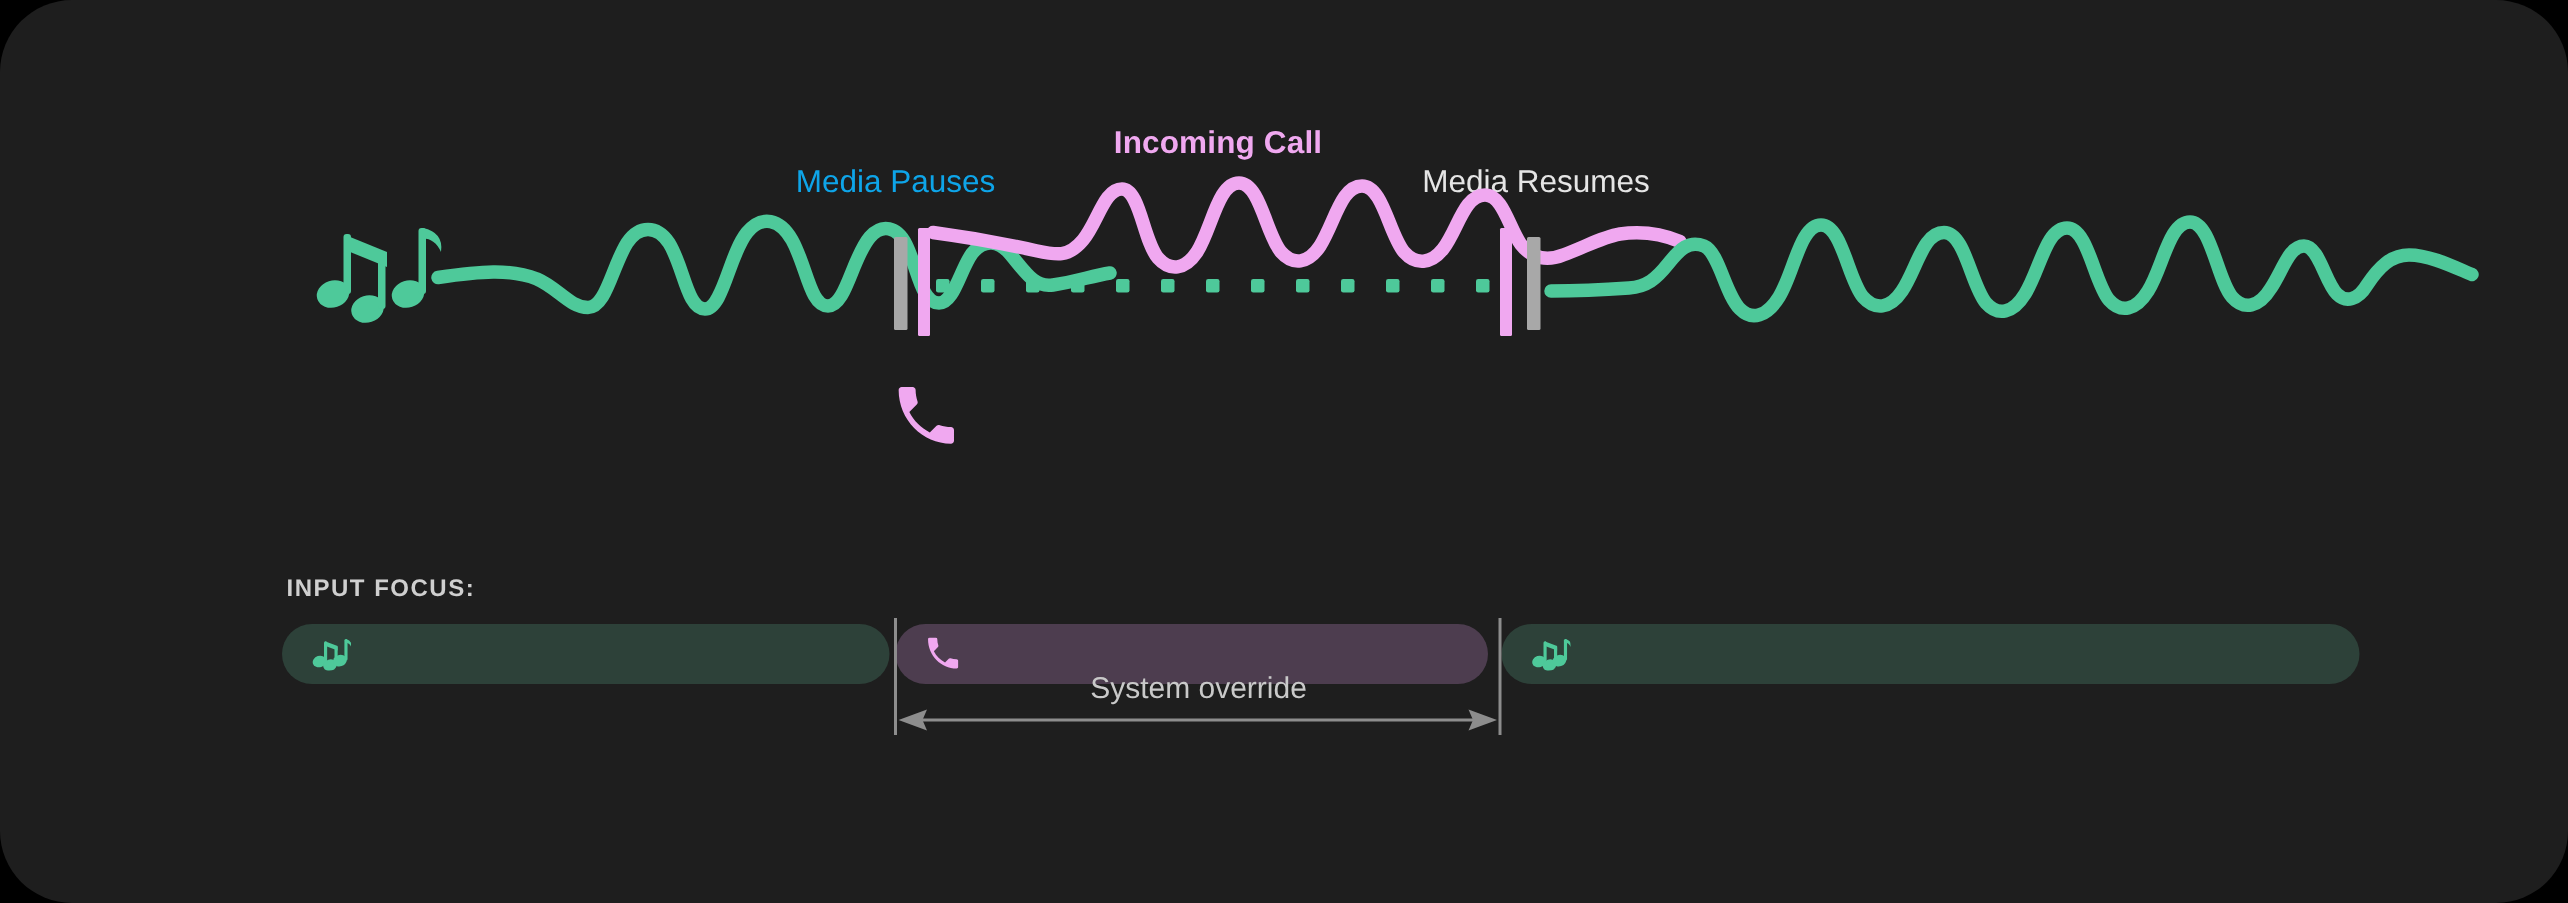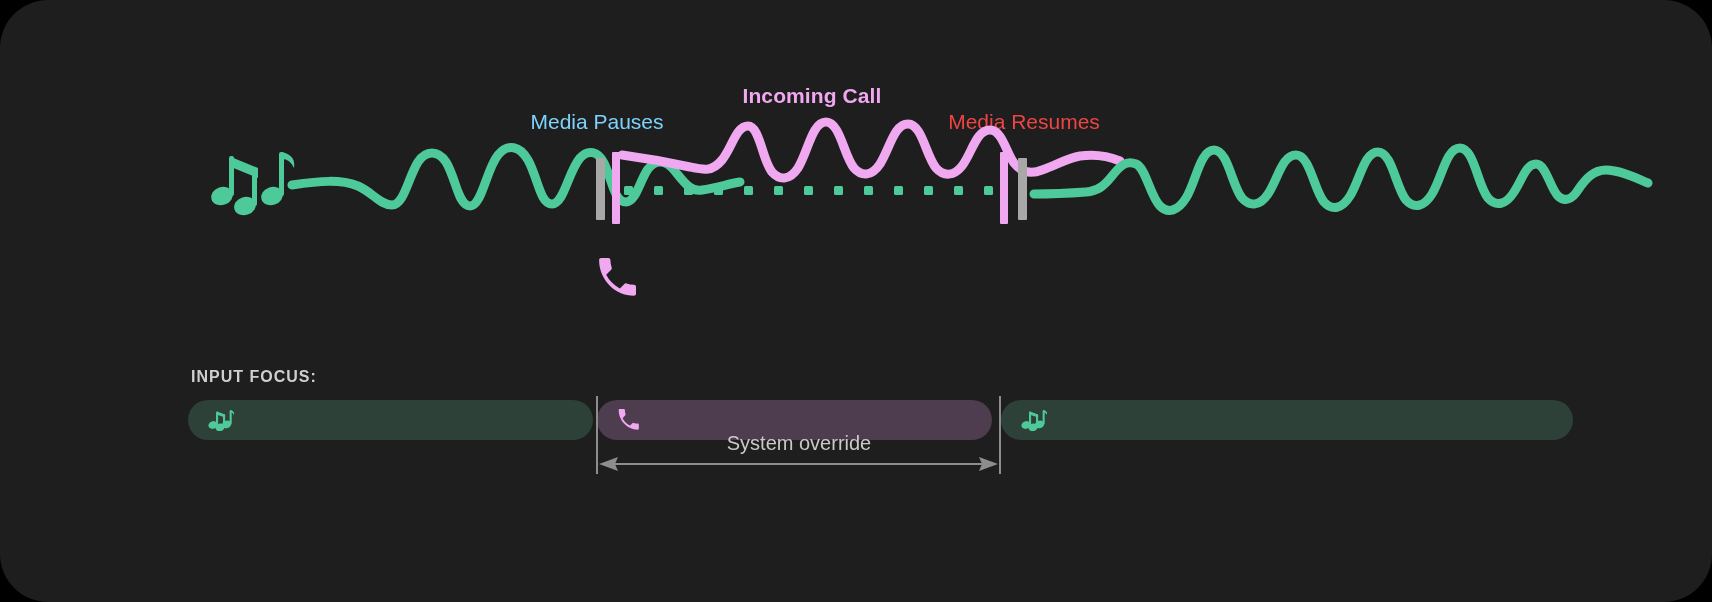--- a/index.html
+++ b/index.html
@@ -44,40 +44,40 @@
     font-size: 21px;
     font-weight: bold;
     color: #f0a8f0;
     letter-spacing: 0.1px;
   }
   #label-media-pauses {
     left: 597px;
     top: 110px;
     font-size: 21px;
     font-weight: normal;
-    color: #7dd3fc;
+    color: #0ea5e9;
   }
   #label-media-resumes {
     left: 1024px;
     top: 110px;
     font-size: 21px;
     font-weight: normal;
-    color: #ef4444;
+    color: #e5e5e5;
   }
   #wave-svg {
     position: absolute;
     left: 0;
     top: 0;
   }
 
   
   #focus-section {
     position: absolute;
     left: 0;
-    top: 324px;
+    top: 340px;
     width: 1648px;
     height: 262px;
     text-decoration: underline;
   }
   #input-focus-label {
     position: absolute;
     left: 191px;
     top: 44px;
     font-size: 16px;
     font-weight: bold;

